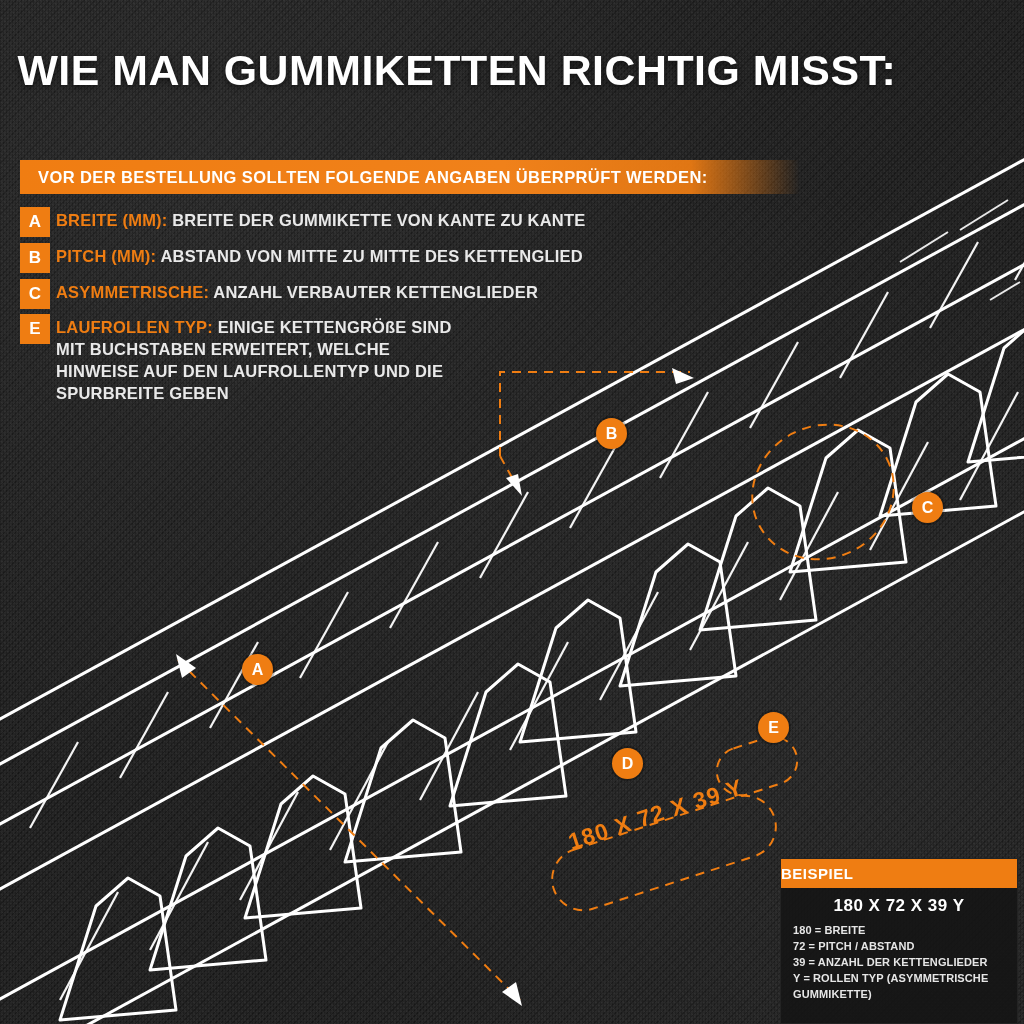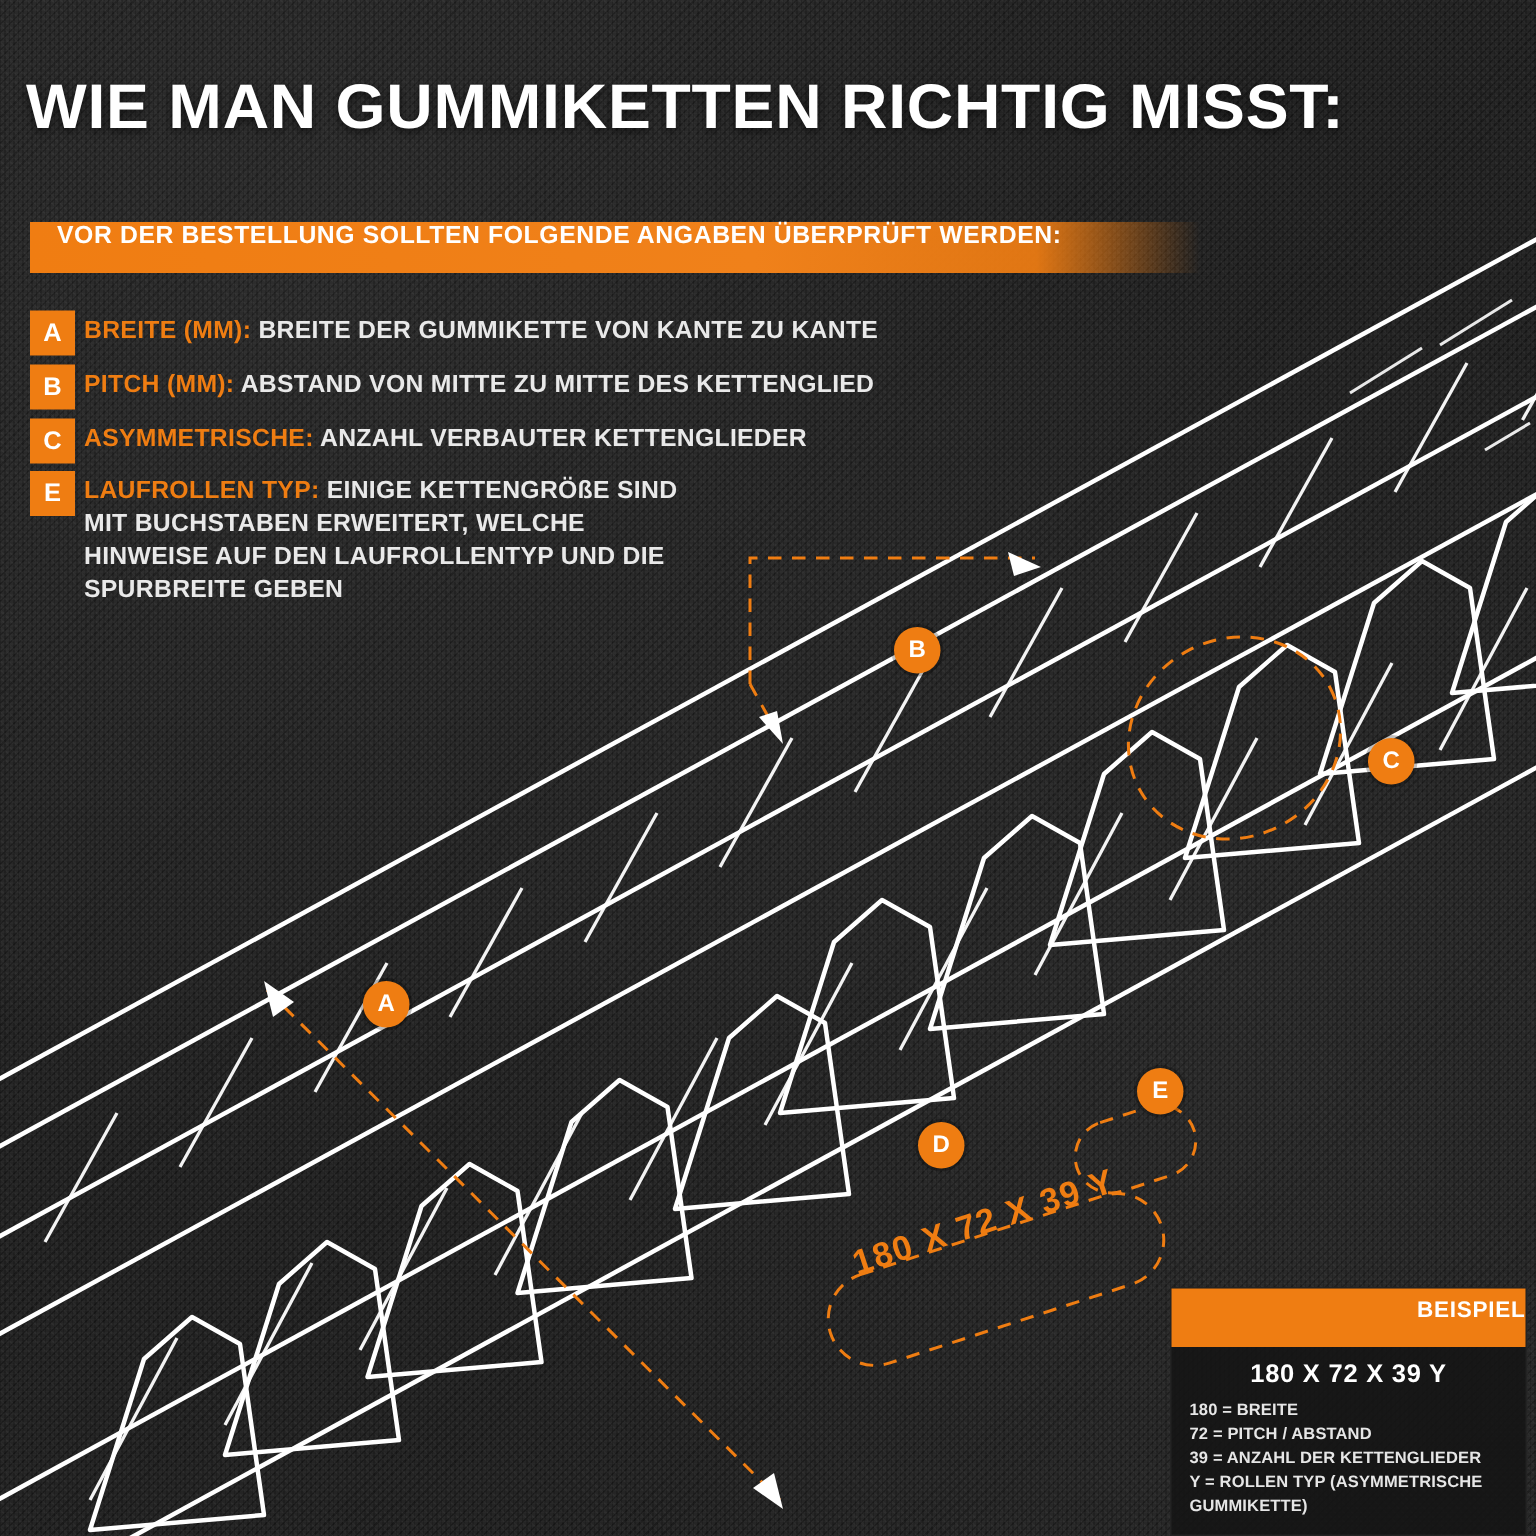--- a/index.html
+++ b/index.html
@@ -32,24 +32,24 @@
   
   .title {
     position: absolute; left: 26px; top: 47px;
     font-size: 42px; font-weight: 700; letter-spacing: 0.5px;
     color: #ffffff; font-family: "Liberation Sans", sans-serif;
     transform: scaleX(1.02);
     text-shadow: 0 2px 6px rgba(0,0,0,0.6);
   }
   
   .subbar {
-    position: absolute; left: 20px; top: 148px;
+    position: absolute; left: 20px; top: 160px;
     width: 780px; height: 34px;
     background: linear-gradient(90deg, #f07d12 0%, #f0811a 62%, rgba(240,125,18,0.92) 86%, rgba(240,125,18,0.0) 100%);
-    display: flex; align-items: flex-start;
+    display: flex; align-items: center;
   }
   .subbar span {
     padding-left: 18px; color: #ffffff; font-size: 16.5px;
     font-weight: 700; letter-spacing: 0.4px;
   }
 
   
   .legend { position: absolute; left: 20px; top: 207px; width: 700px; }
   .row { position: relative; margin-bottom: 11px; }
   .badge {
@@ -82,22 +82,22 @@
     white-space: nowrap;
   }
 
   
   .example {
     position: absolute; left: 780px; top: 858px; width: 238px; height: 166px;
     background: rgba(20,20,20,0.88);
     border: 1px solid rgba(255,255,255,0.06);
   }
   .example .head {
-    background: #ef7d12; color: #fff; text-align: right;
-    font-weight: 700; font-size: 15px; padding: 6px 0 16px;
+    background: #ef7d12; color: #fff; text-align: left;
+    font-weight: 700; font-size: 15px; padding: 6px 0 6px;
     letter-spacing: 0.5px;
   }
   .example .code {
     color: #fff; text-align: center; font-weight: 700;
     font-size: 17px; padding: 8px 0 7px; letter-spacing: 0.5px;
   }
   .example ul { list-style: none; padding: 0 12px; }
   .example li {
     color: #e6e6e6; font-size: 11px; line-height: 1.45;
     font-weight: 600; letter-spacing: 0.1px;

